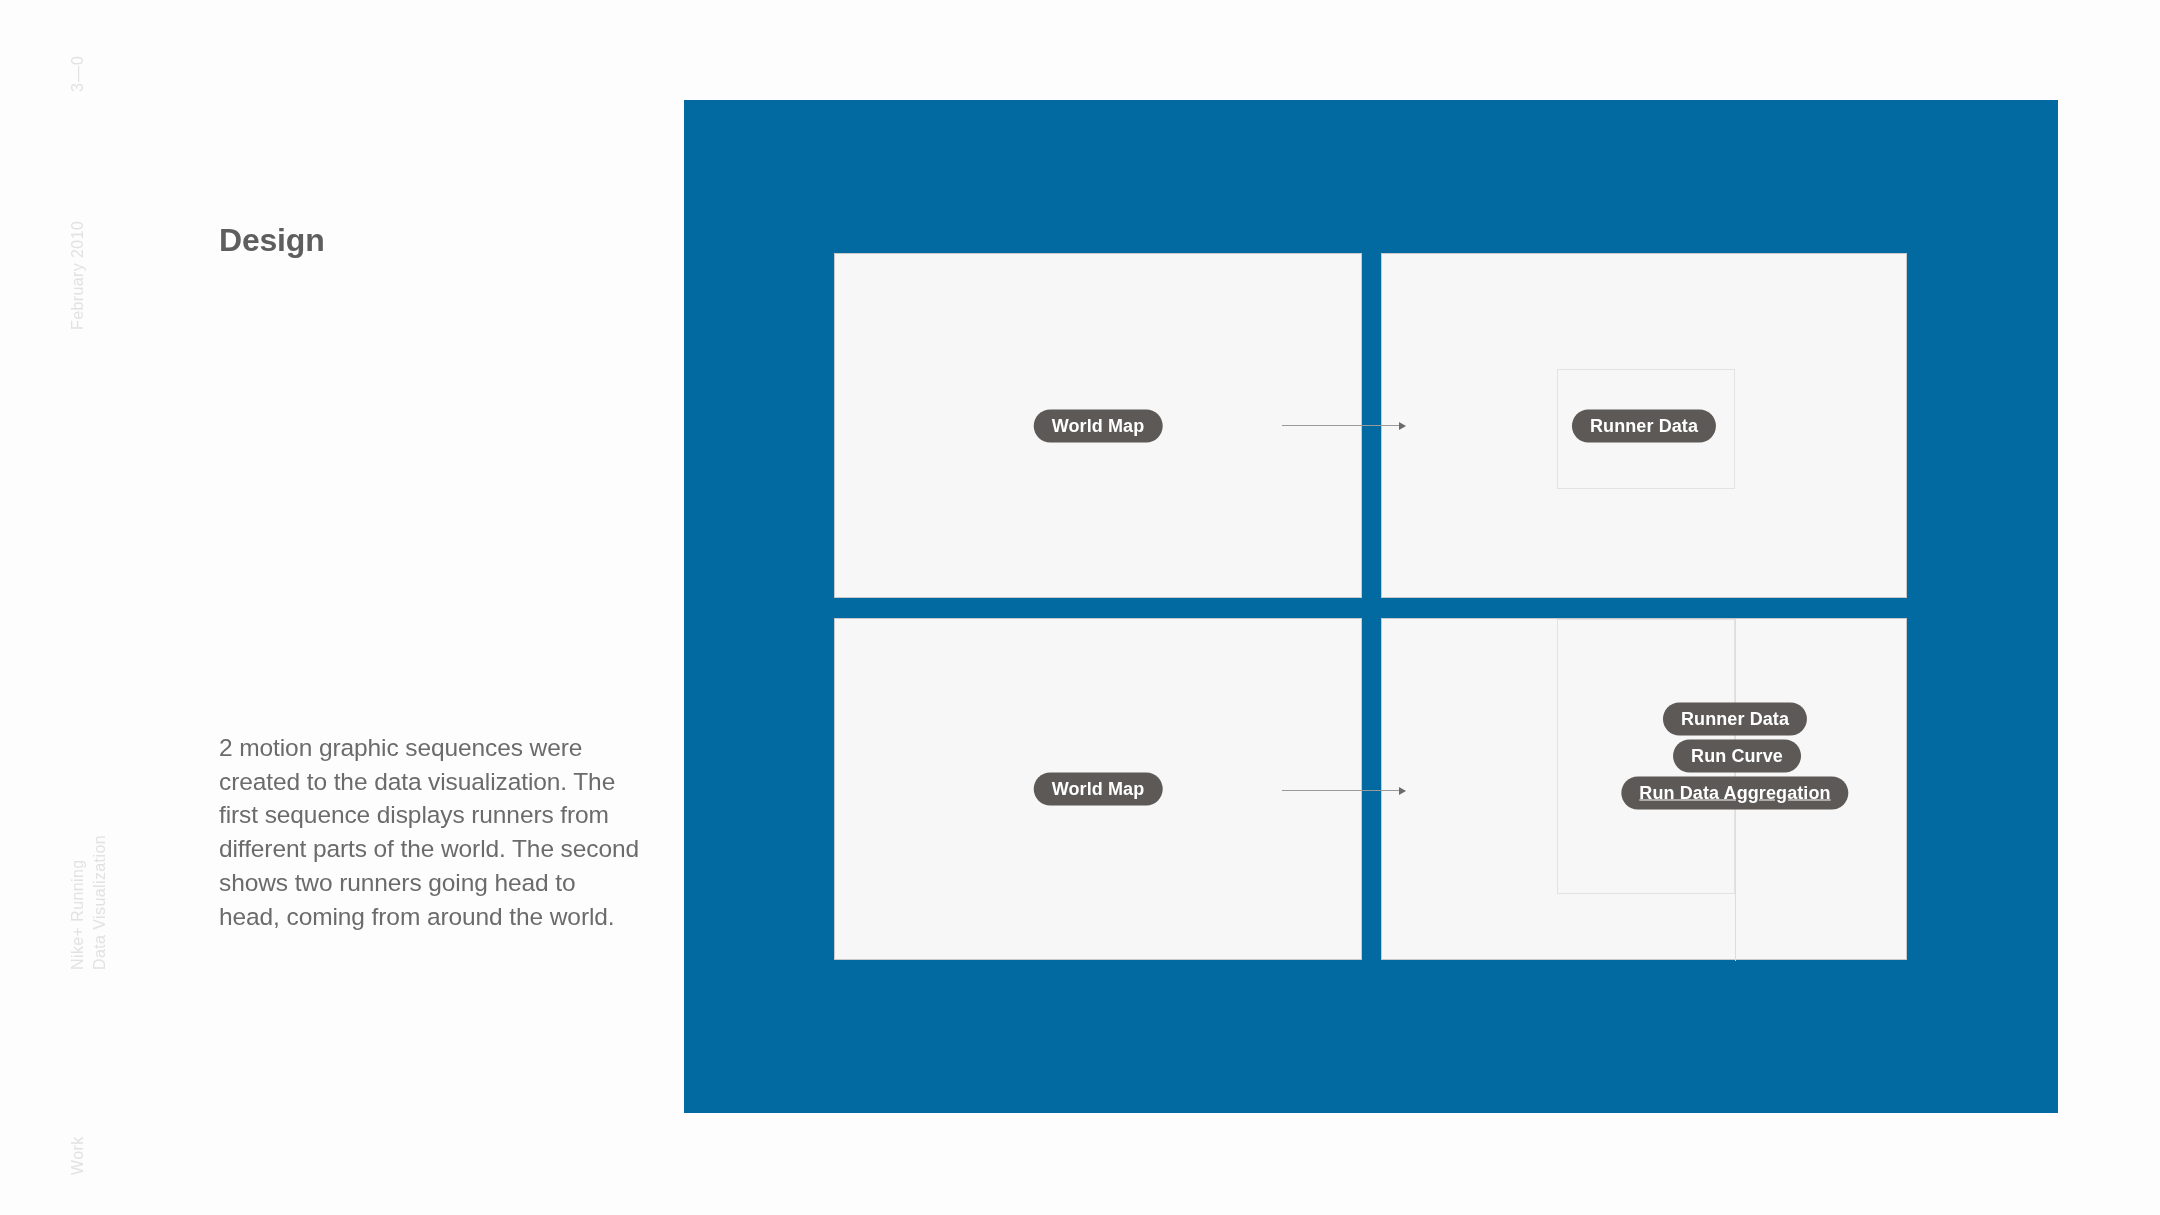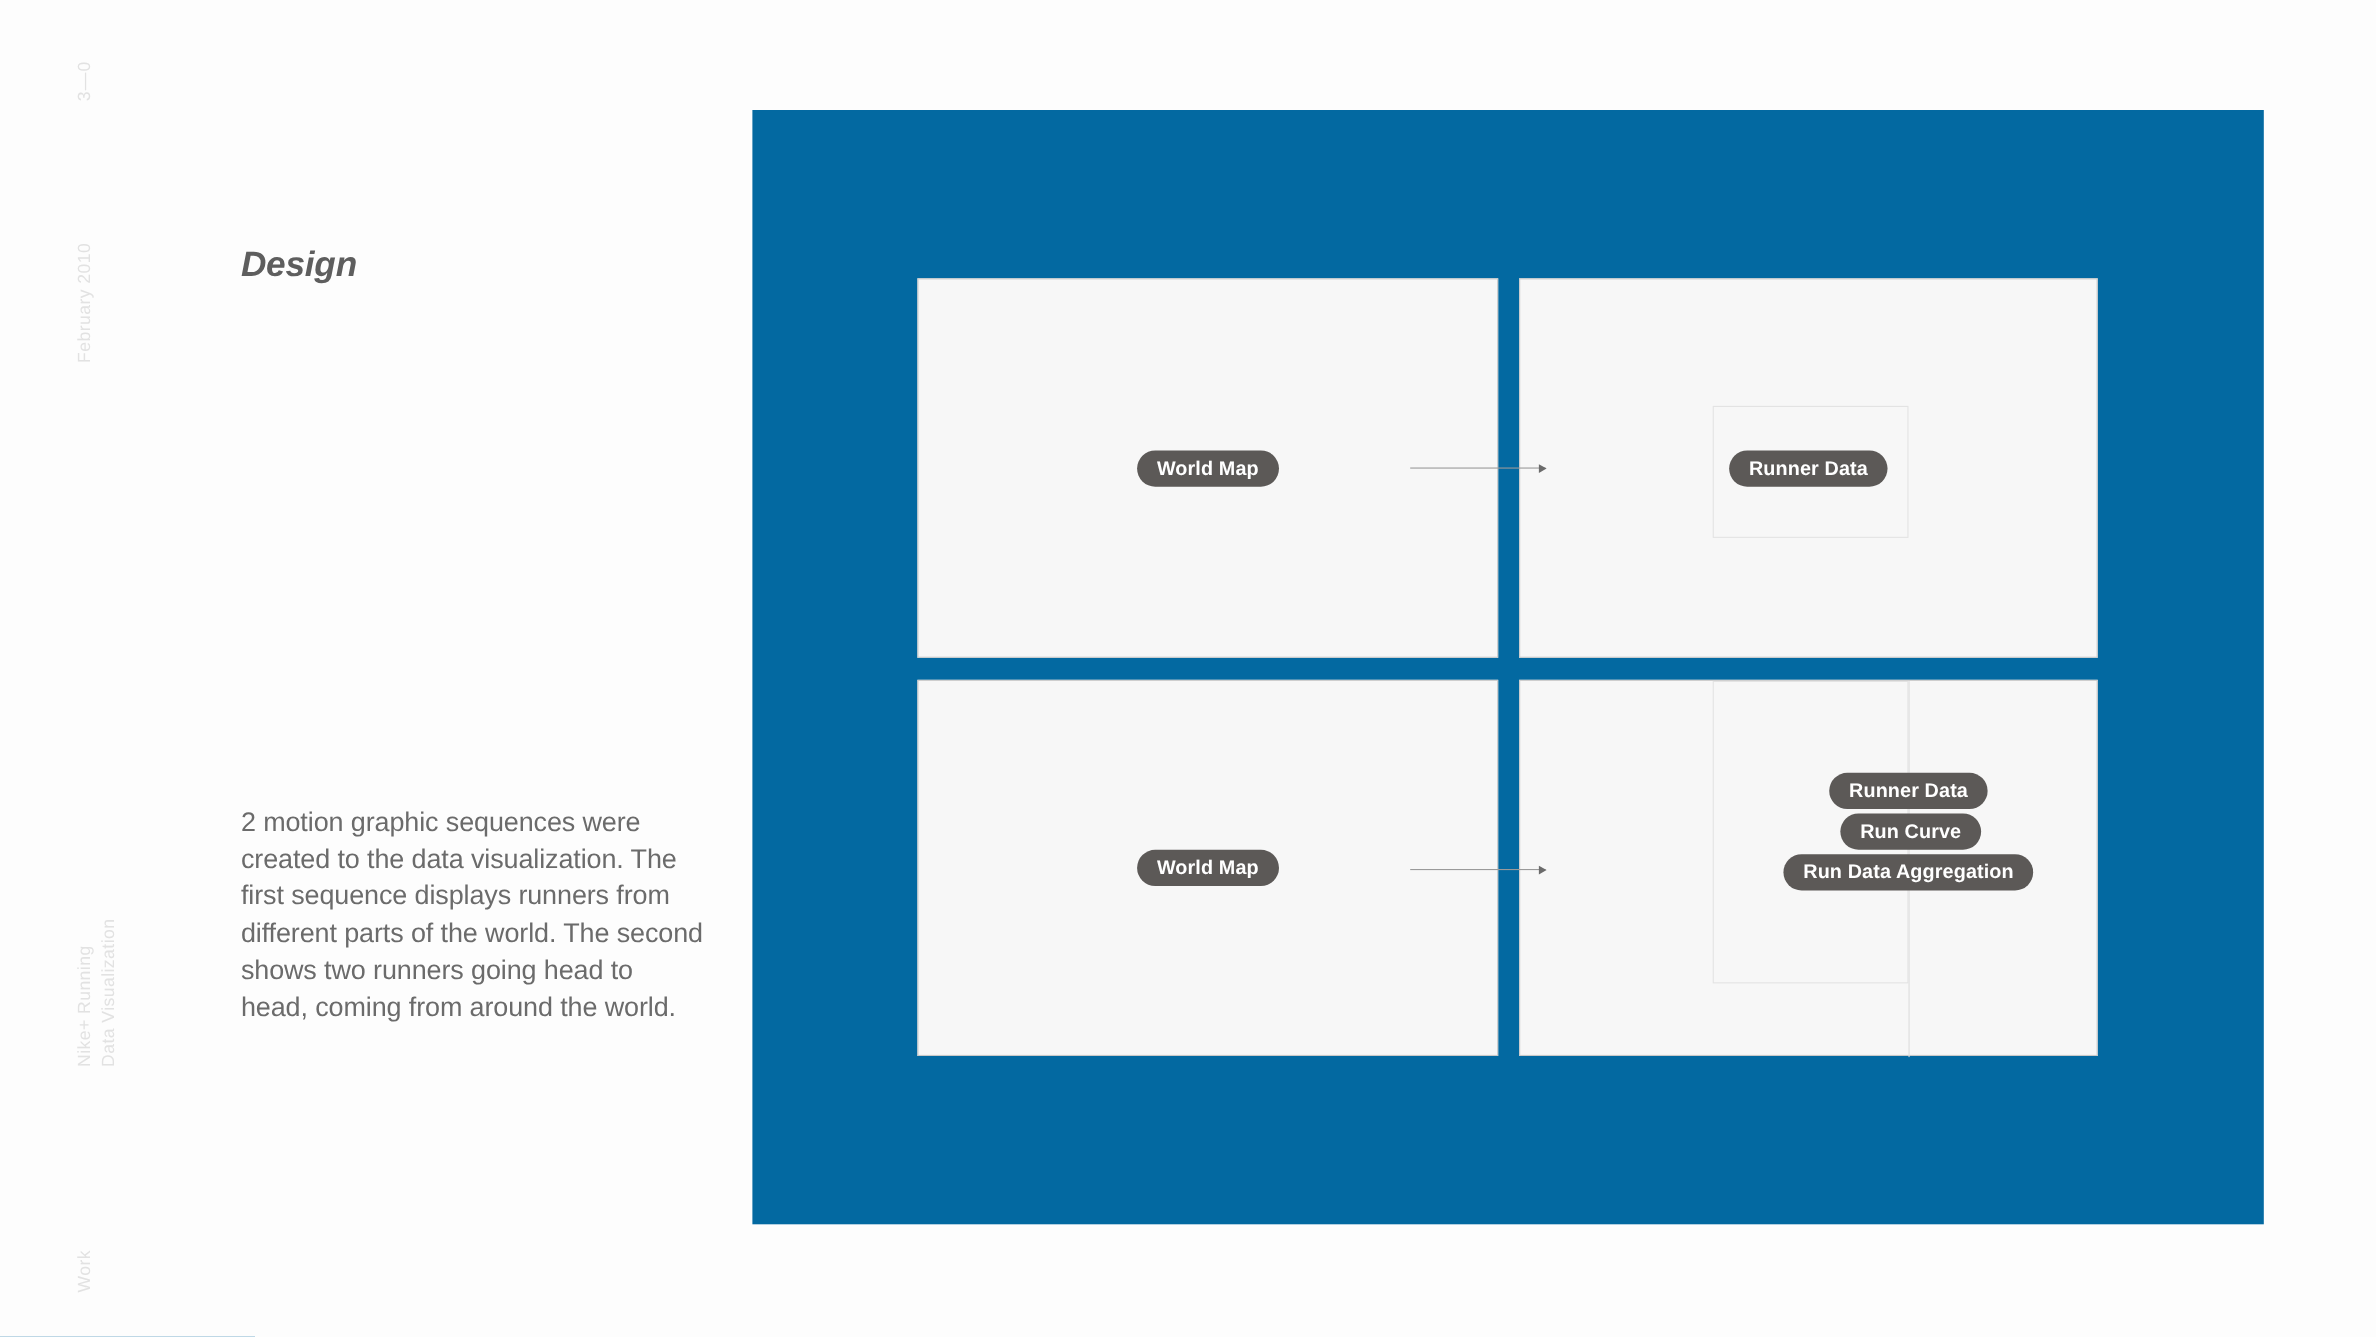--- a/index.html
+++ b/index.html
@@ -42,21 +42,20 @@
 
   
   .page-title {
     position: absolute;
     left: 219px;
     top: 222px;
     font-size: 32px;
     font-weight: bold;
     color: #5e5e5e;
     letter-spacing: -0.2px;
-    font-style: italic;
   }
   .body-copy {
     position: absolute;
     left: 219px;
     top: 731px;
     width: 420px;
     font-size: 24.5px;
     line-height: 33.7px;
     color: #6b6b6b;
     letter-spacing: -0.1px;
@@ -172,20 +171,20 @@
 
     <div class="panel bl">
       <div class="pill" style="left:50%; top:50%;">World Map</div>
     </div>
 
     <div class="panel br">
       <div class="vrule br-rule"></div>
       <div class="inner-box br-box"></div>
       <div class="pill" style="left:353px; top:100px;">Runner Data</div>
       <div class="pill" style="left:355px; top:137px;">Run Curve</div>
-      <div class="pill" style="left:353px; top:174px;">Run Data Aggregation</div>
+      <div class="pill" style="left:353px; top:174px;text-decoration:underline;">Run Data Aggregation</div>
     </div>
 
     <div class="arrow" style="left:448px; top:172px; width:123px;"></div>
     <div class="arrow" style="left:448px; top:537px; width:123px;"></div>
 
   </div>
 </div>
 
 </body></html>

